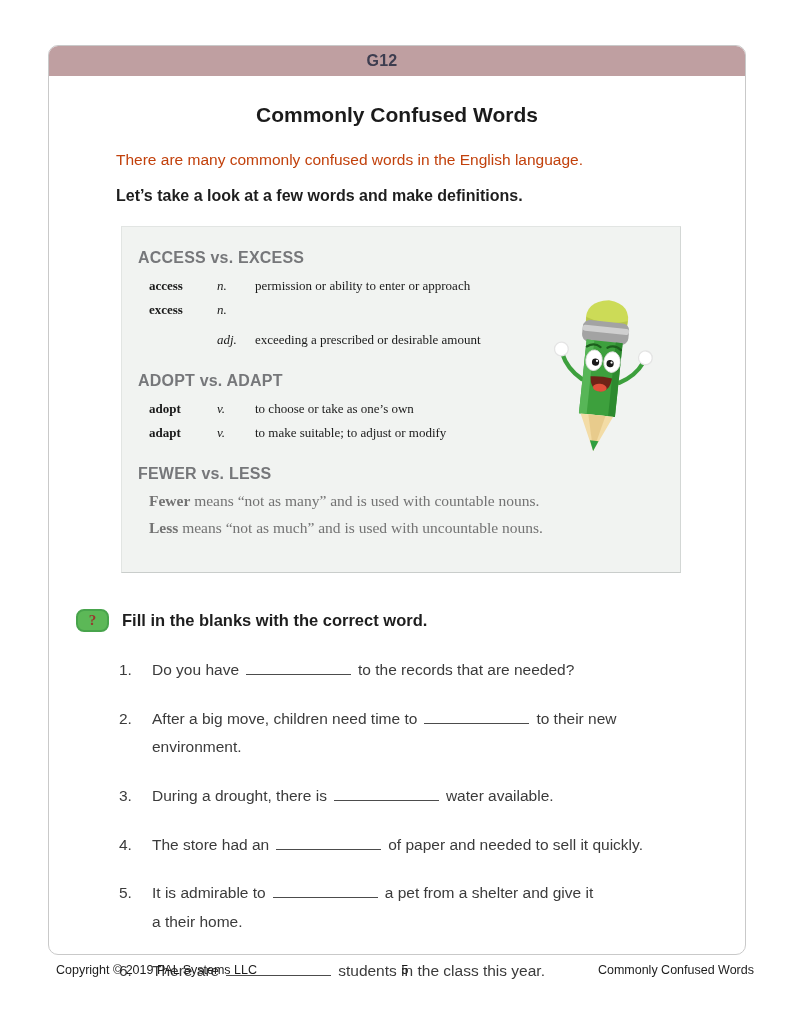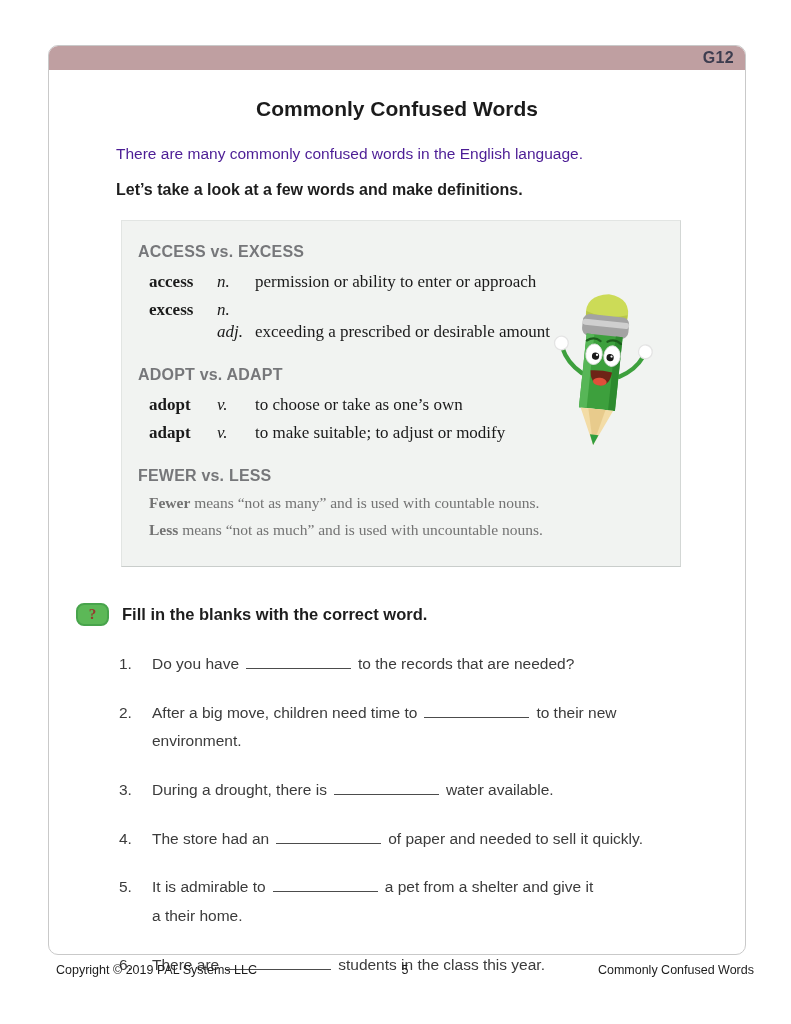--- a/index.html
+++ b/index.html
@@ -10,53 +10,53 @@
     color: #222;
   }
   .card {
     position: absolute; left: 48px; top: 45px;
     width: 698px; height: 910px;
     background: #fff;
     border: 1px solid #c9c9c9;
     border-radius: 10px;
   }
   .tagbar {
-    height: 24px;
+    height: 30px;
     background: #bf9fa1;
     border-radius: 9px 9px 0 0;
-    display: flex; align-items: center; justify-content: flex-end;
-    padding-right: 11px;
+    display: flex; align-items: center; justify-content: center;
+    padding-right: 30px;
   }
   .tag-label { font-weight: bold; font-size: 16px; color: #3d3d4f; letter-spacing: 0.3px; }
   .page-title {
     text-align: center; margin-top: 27px;
     font-size: 21px; font-weight: bold; color: #1b1b1b;
   }
-  .intro1 { margin: 24px 40px 0 67px; font-size: 15.5px; color: #4c1d95; }
+  .intro1 { margin: 24px 40px 0 67px; font-size: 15.5px; color: #c2410c; }
   .intro2 { margin: 18px 40px 0 67px; font-size: 16px; font-weight: bold; color: #1e1e1e; }
 
   .defbox {
     position: relative;
     margin: 21px 0 0 72px;
     width: 560px; height: 347px;
     background: #f1f3f1;
     border: 1px solid #e2e5e3;
     border-right-color: #d3d7d5;
     border-bottom-color: #c9cdcb;
     padding: 22px 0 0 16px;
   }
   .def-heading {
     font-size: 16px; font-weight: bold; color: #76777a;
     letter-spacing: 0.2px;
   }
   .def-entries { margin: 11px 0 0 11px; }
   .def-entry {
     display: grid; grid-template-columns: 68px 38px auto;
     font-family: "Liberation Serif", serif;
-    font-size: 17px; color: #1a1a1a;
+    font-size: 13px; color: #1a1a1a;
     margin-bottom: 8px;
   }
   .def-word { font-weight: bold; }
   .def-pos { font-style: italic; }
   .def-meaning { }
   .def-section { margin-bottom: 24px; }
   .def-note {
     margin: 9px 0 0 11px;
     font-family: "Liberation Serif", serif;
     font-size: 15.5px; color: #737373;
@@ -121,21 +121,21 @@
   <div class="defbox">
 
     <div class="def-section">
       <div class="def-heading">ACCESS vs. EXCESS</div>
       <div class="def-entries">
         <div class="def-entry">
           <span class="def-word">access</span>
           <span class="def-pos">n.</span>
           <span class="def-meaning">permission or ability to enter or approach</span>
         </div>
-        <div class="def-entry" style="margin-bottom:2px;">
+        <div class="def-entry" style="margin-bottom:14px;">
           <span class="def-word">excess</span>
           <span class="def-pos">n.</span>
         </div>
         <div class="def-entry">
           <span class="def-word"></span>
           <span class="def-pos">adj.</span>
           <span class="def-meaning">exceeding a prescribed or desirable amount</span>
         </div>
       </div>
     </div>

